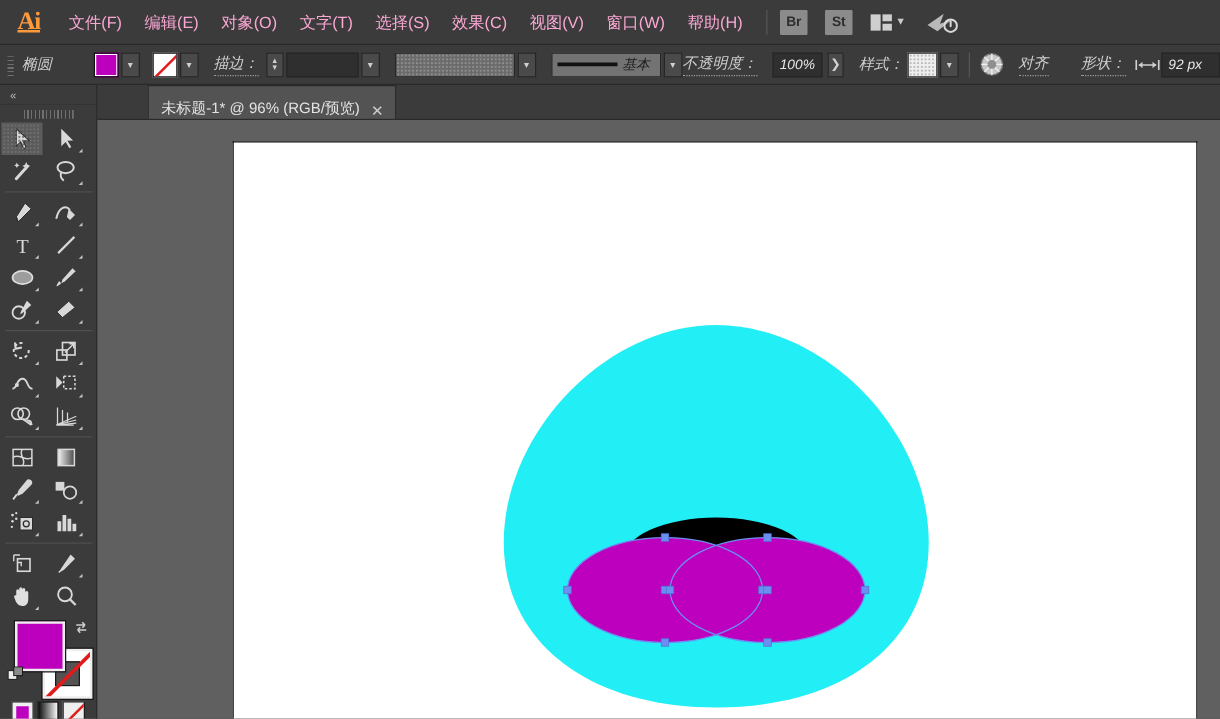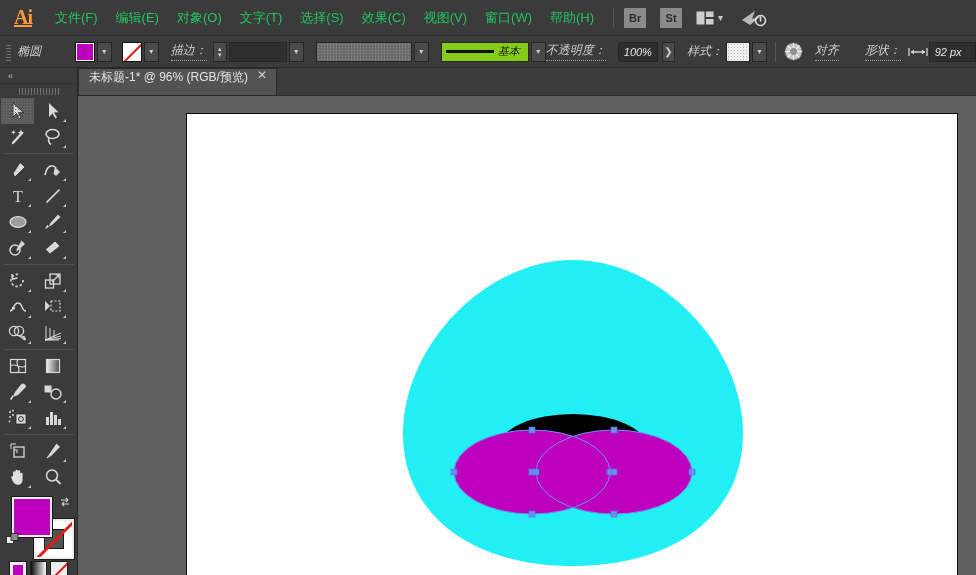--- a/index.html
+++ b/index.html
@@ -17,21 +17,21 @@
     background:#3b3b3b; display:flex; align-items:center;
     border-bottom:1px solid #2a2a2a;
   }
   .ai-logo{
     width:46px; height:36px; display:flex; align-items:center; justify-content:center;
     color:#ff9a3c; font-size:20px; font-weight:bold; letter-spacing:-1px;
     font-family:"Liberation Serif","DejaVu Serif",serif;
     text-decoration:underline;
   }
   .menu-item{
-    color:#22c55e; font-size:13px; padding:4px 9px; white-space:nowrap; cursor:default;
+    color:#f9a8d4; font-size:13px; padding:4px 9px; white-space:nowrap; cursor:default;
   }
   .mb-sep{ width:1px; height:20px; background:#555; margin:0 10px; }
   .chip{
     width:22px; height:20px; background:#8b8b8b; color:#2d2d2d;
     font-size:11px; font-weight:bold; display:flex; align-items:center;justify-content:center;
     margin-right:14px; border-radius:1px;
   }
   .arrange-icon{ margin-right:4px; display:flex; }
   .chev{ color:#c9c9c9; font-size:10px; margin-right:18px; }
   .cc-icon{ margin-right:10px; display:flex; }
@@ -73,21 +73,21 @@
     font-size:11px;display:flex;align-items:center;padding:0 5px;
   }
   .field.dark{ background:#2f2f2f; }
   .dash-box{
     width:96px;height:20px;border:1px solid #262626;
     background:#6b6b6b;
     background-image:radial-gradient(#8f8f8f 0.8px,transparent 0.9px);
     background-size:3px 3px;
   }
   .brush-box{
-    width:88px;height:20px;background:#84cc16;border:1px solid #262626;
+    width:88px;height:20px;background:#737373;border:1px solid #262626;
     display:flex;align-items:center;gap:4px;padding:0 4px;
   }
   .brush-line{ width:48px;height:3px;background:#111; }
   .brush-txt{ color:#1c1c1c;font-size:11px; }
   .style-box{
     width:24px;height:20px;border:1px solid #262626;background:#efefef;
     background-image:radial-gradient(#b9b9b9 0.8px,transparent 0.9px);
     background-size:3px 3px;
   }
   .arrow-btn{
@@ -97,22 +97,23 @@
   .cb-sep{ width:1px;height:20px;background:#555;margin:0 8px; }
 
   
   .tabbar{
     position:absolute; left:78px; top:68px; width:898px; height:28px;
     background:#3b3b3b; border-bottom:1px solid #2a2a2a;
     display:flex; align-items:flex-end;
   }
   .doctab{
     height:27px; background:#535353; border:1px solid #2a2a2a; border-bottom:none;
-    color:#e2e2e2; font-size:12px; display:flex; align-items:flex-start; gap:9px;
+    color:#e2e2e2; font-size:12px; display:flex; align-items:flex-end; gap:9px;
     padding:0 9px 0 10px;
+    margin-left:40px;
   }
   .tab-close{ color:#cfcfcf; font-size:12px; line-height:1; }
 
   
   .toolpanel{
     position:absolute; left:0; top:68px; width:78px; height:507px;
     background:#3b3b3b; border-right:1px solid #2a2a2a;
   }
   .tp-head{ height:16px; display:flex;align-items:center;justify-content:flex-start;
     padding-left:8px;color:#bcbcbc;font-size:9px;border-bottom:1px solid #343434;}

